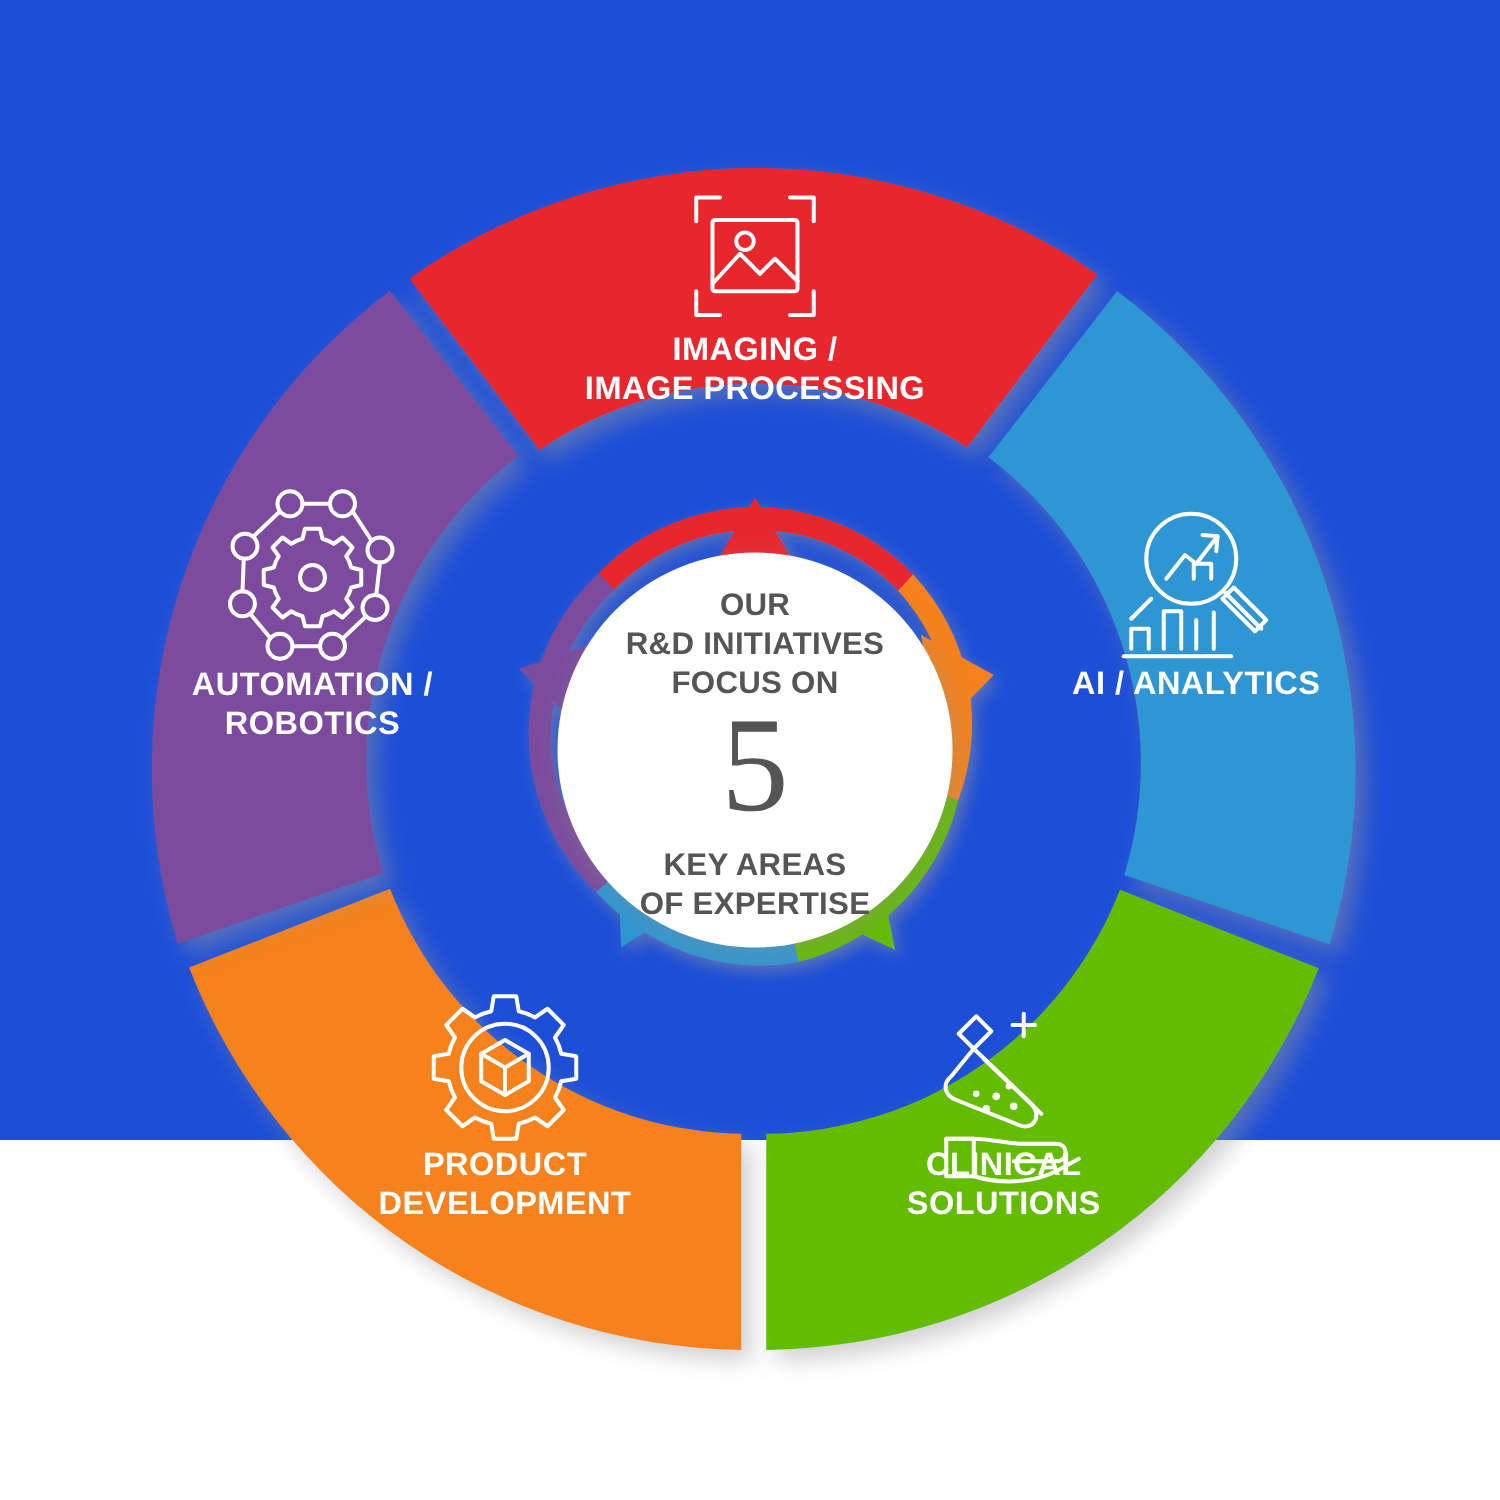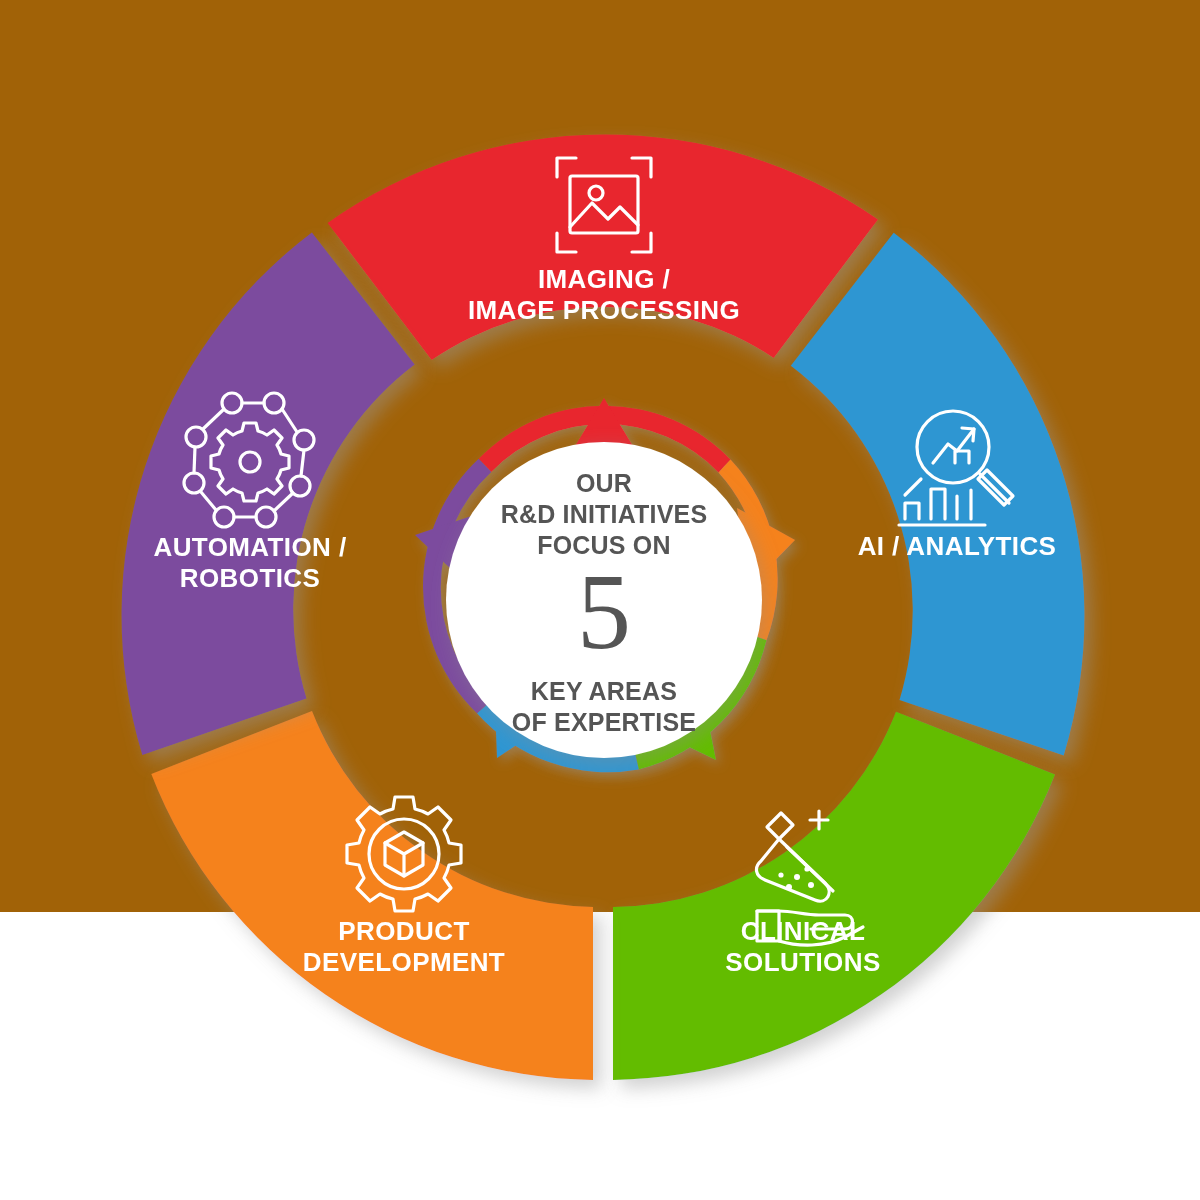--- a/index.html
+++ b/index.html
@@ -10,21 +10,21 @@
   body {
     width: 1200px;
     height: 1200px;
     overflow: hidden;
     font-family: "Liberation Sans", sans-serif;
   }
   #infographic-root {
     position: relative;
     width: 1200px;
     height: 912px;
-    background: #a16207;
+    background: #1d4ed8;
   }
   svg.wheel {
     position: absolute;
     left: 0;
     top: 0;
     width: 1200px;
     height: 1200px;
   }
   .seg-label {
     font-family: "Liberation Sans", sans-serif;

